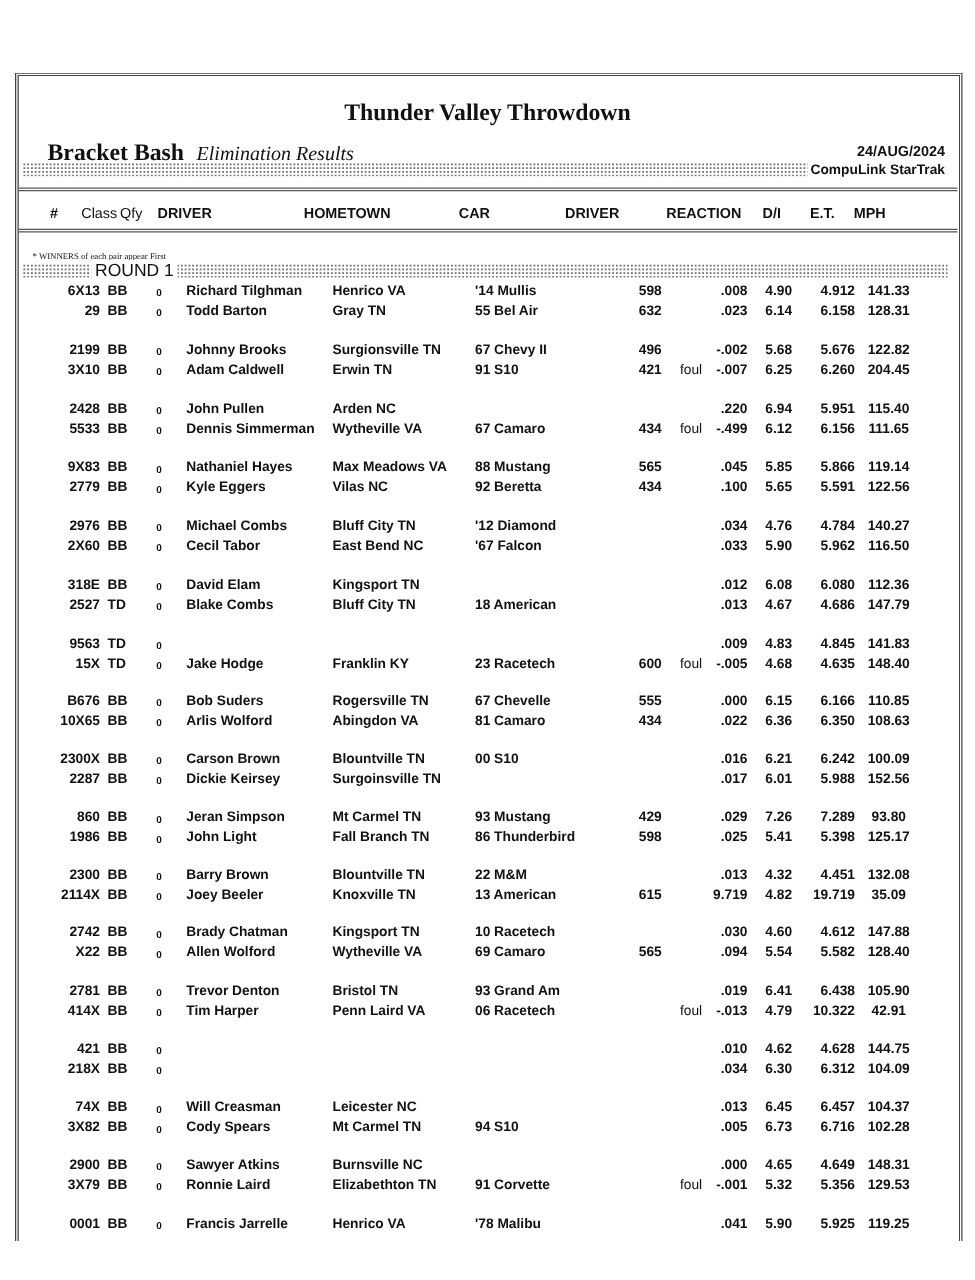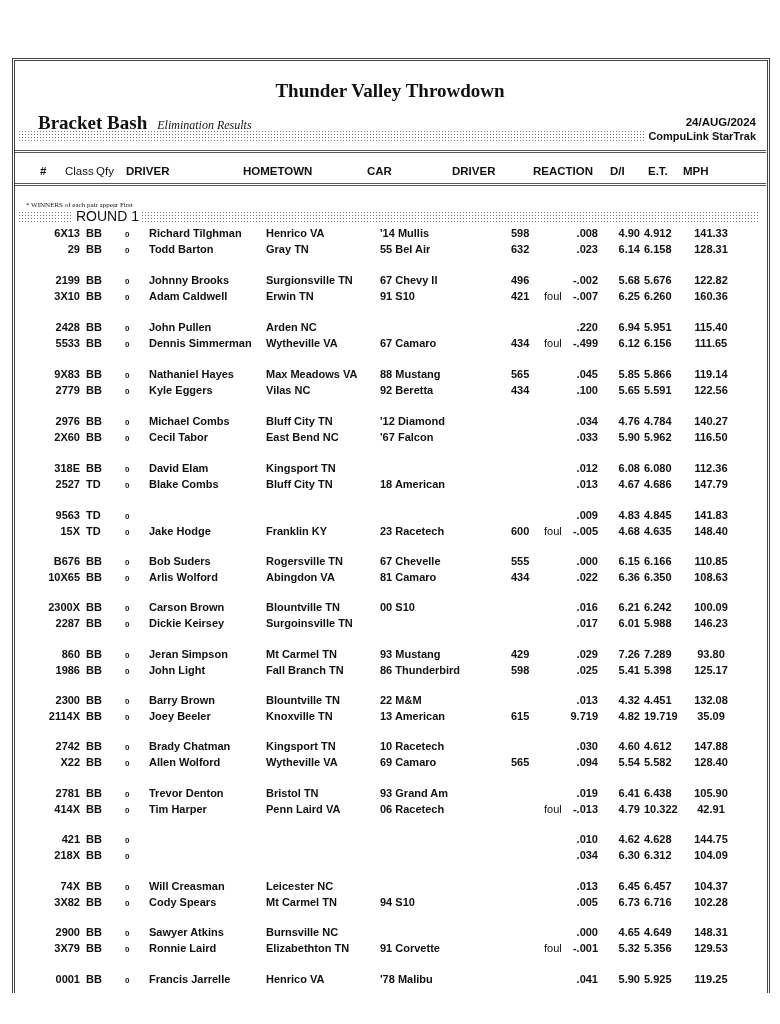--- a/index.html
+++ b/index.html
@@ -4,21 +4,21 @@
 <style>
   html, body { margin:0; padding:0; background:#ffffff; }
   body { width:780px; height:1024px; position:relative; overflow:hidden;
          font-family:"Liberation Sans", sans-serif; color:#111; }
   .frame { position:absolute; left:12px; top:58px; width:752px; height:932px;
            border-left:3px double #444; border-right:3px double #444; border-top:3px double #444; }
   .title { position:absolute; left:0; right:0; top:80px; text-align:center;
            font-family:"Liberation Serif", serif; font-weight:bold; font-size:19px; }
   .subtitle { position:absolute; left:38px; top:112px; font-family:"Liberation Serif", serif; }
   .subtitle .b { font-weight:bold; font-size:19px; }
-  .subtitle .i { font-style:italic; font-size:12px; margin-left:6px; }
+  .subtitle .i { font-style:italic; font-size:16px; margin-left:6px; }
   .date { position:absolute; right:24px; top:116px; font-size:11.5px; font-weight:bold; }
   .dots { position:absolute; height:11px;
           background-image: radial-gradient(circle, #777 0.7px, transparent 0.9px);
           background-size:3px 3px; }
   .dots1 { left:18px; top:130px; width:628px; }
   .vendor { position:absolute; right:24px; top:130px; font-size:11px; font-weight:bold; }
   .hline { position:absolute; left:15px; width:751px; border-top:3px double #555; }
   .hdr { position:absolute; top:165px; font-size:11.5px; font-weight:bold; }
   .note { position:absolute; left:26px; top:201px; font-family:"Liberation Serif", serif; font-size:7px; }
   .round-row { position:absolute; left:18px; top:210px; width:740px; height:13px; }
@@ -28,22 +28,22 @@
   .row span { position:absolute; top:0; white-space:nowrap; }
   .c-num { left:22px; width:42px; text-align:right; }
   .c-class { left:70px; }
   .c-qfy { left:109px; font-size:8px; top:3px !important; }
   .c-driver { left:133px; }
   .c-home { left:250px;text-align:right; }
   .c-car { left:364px; }
   .c-motor { left:455px;padding-left:40px; }
   .c-foul { left:528px; }
   .c-react { left:540px; width:42px; text-align:right; }
-  .c-di { left:590px; width:34px; text-align:right; }
-  .c-et { left:628px; width:40px; text-align:left; }
+  .c-di { left:590px; width:34px; text-align:center; }
+  .c-et { left:628px; width:40px; text-align:right; }
   .c-mph { left:672px; width:46px; text-align:center; }
 </style>
 </head>
 <body>
 
 <div class="frame"></div>
 
 <div class="title">Thunder Valley Throwdown</div>
 <div class="subtitle">
   <span class="b">Bracket Bash</span>
@@ -125,21 +125,21 @@
       <span class="c-class">BB</span>
       <span class="c-qfy">0</span>
       <span class="c-driver">Adam Caldwell</span>
       <span class="c-home">Erwin TN</span>
       <span class="c-car">91 S10</span>
       <span class="c-motor">421</span>
       <span class="c-foul" style="font-weight: normal;">foul</span>
       <span class="c-react">-.007</span>
       <span class="c-di">6.25</span>
       <span class="c-et">6.260</span>
-      <span class="c-mph">160.36</span>
+      <span class="c-mph">204.45</span>
     </div>
     <div class="row" style="top: 321px;">
       <span class="c-num">2428</span>
       <span class="c-class">BB</span>
       <span class="c-qfy">0</span>
       <span class="c-driver">John Pullen</span>
       <span class="c-home">Arden NC</span>
       <span class="c-car"></span>
       <span class="c-motor"></span>
       <span class="c-foul" style="font-weight: normal;"></span>
@@ -321,21 +321,21 @@
       <span class="c-class">BB</span>
       <span class="c-qfy">0</span>
       <span class="c-driver">Dickie Keirsey</span>
       <span class="c-home">Surgoinsville TN</span>
       <span class="c-car"></span>
       <span class="c-motor"></span>
       <span class="c-foul" style="font-weight: normal;"></span>
       <span class="c-react">.017</span>
       <span class="c-di">6.01</span>
       <span class="c-et">5.988</span>
-      <span class="c-mph">146.23</span>
+      <span class="c-mph">152.56</span>
     </div>
     <div class="row" style="top: 648px;">
       <span class="c-num">860</span>
       <span class="c-class">BB</span>
       <span class="c-qfy">0</span>
       <span class="c-driver">Jeran Simpson</span>
       <span class="c-home">Mt Carmel TN</span>
       <span class="c-car">93 Mustang</span>
       <span class="c-motor">429</span>
       <span class="c-foul" style="font-weight: normal;"></span>

